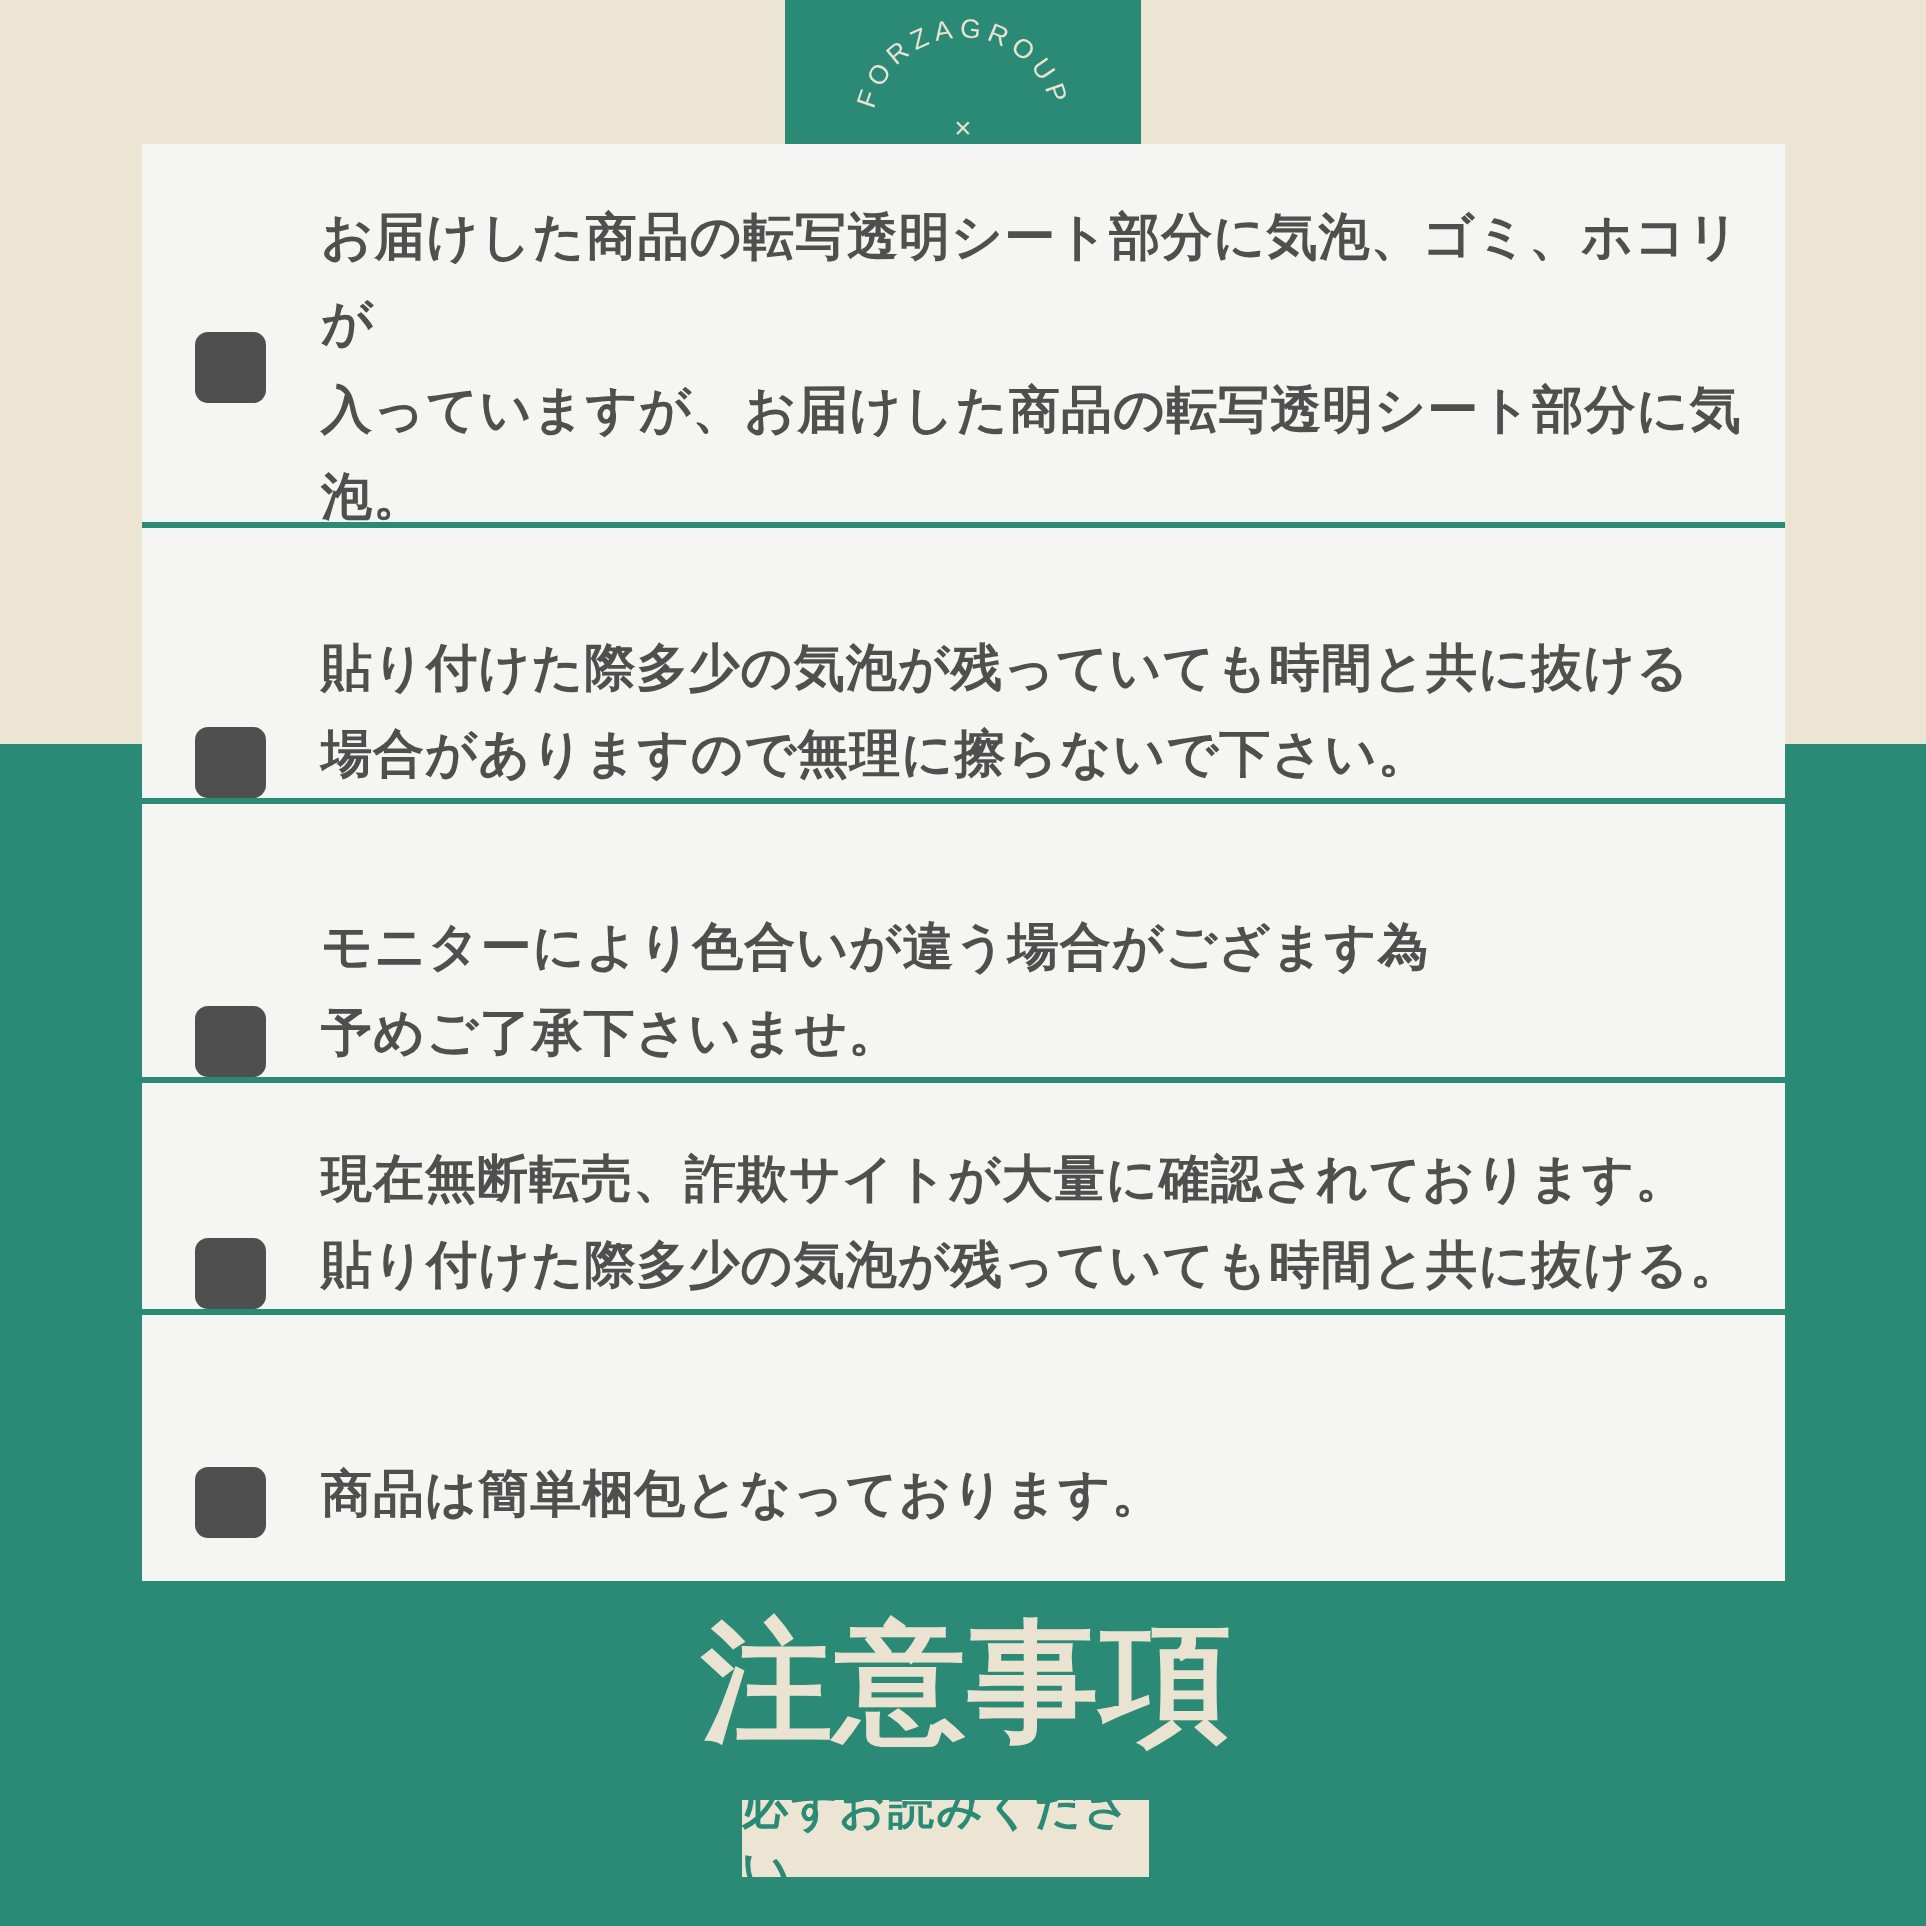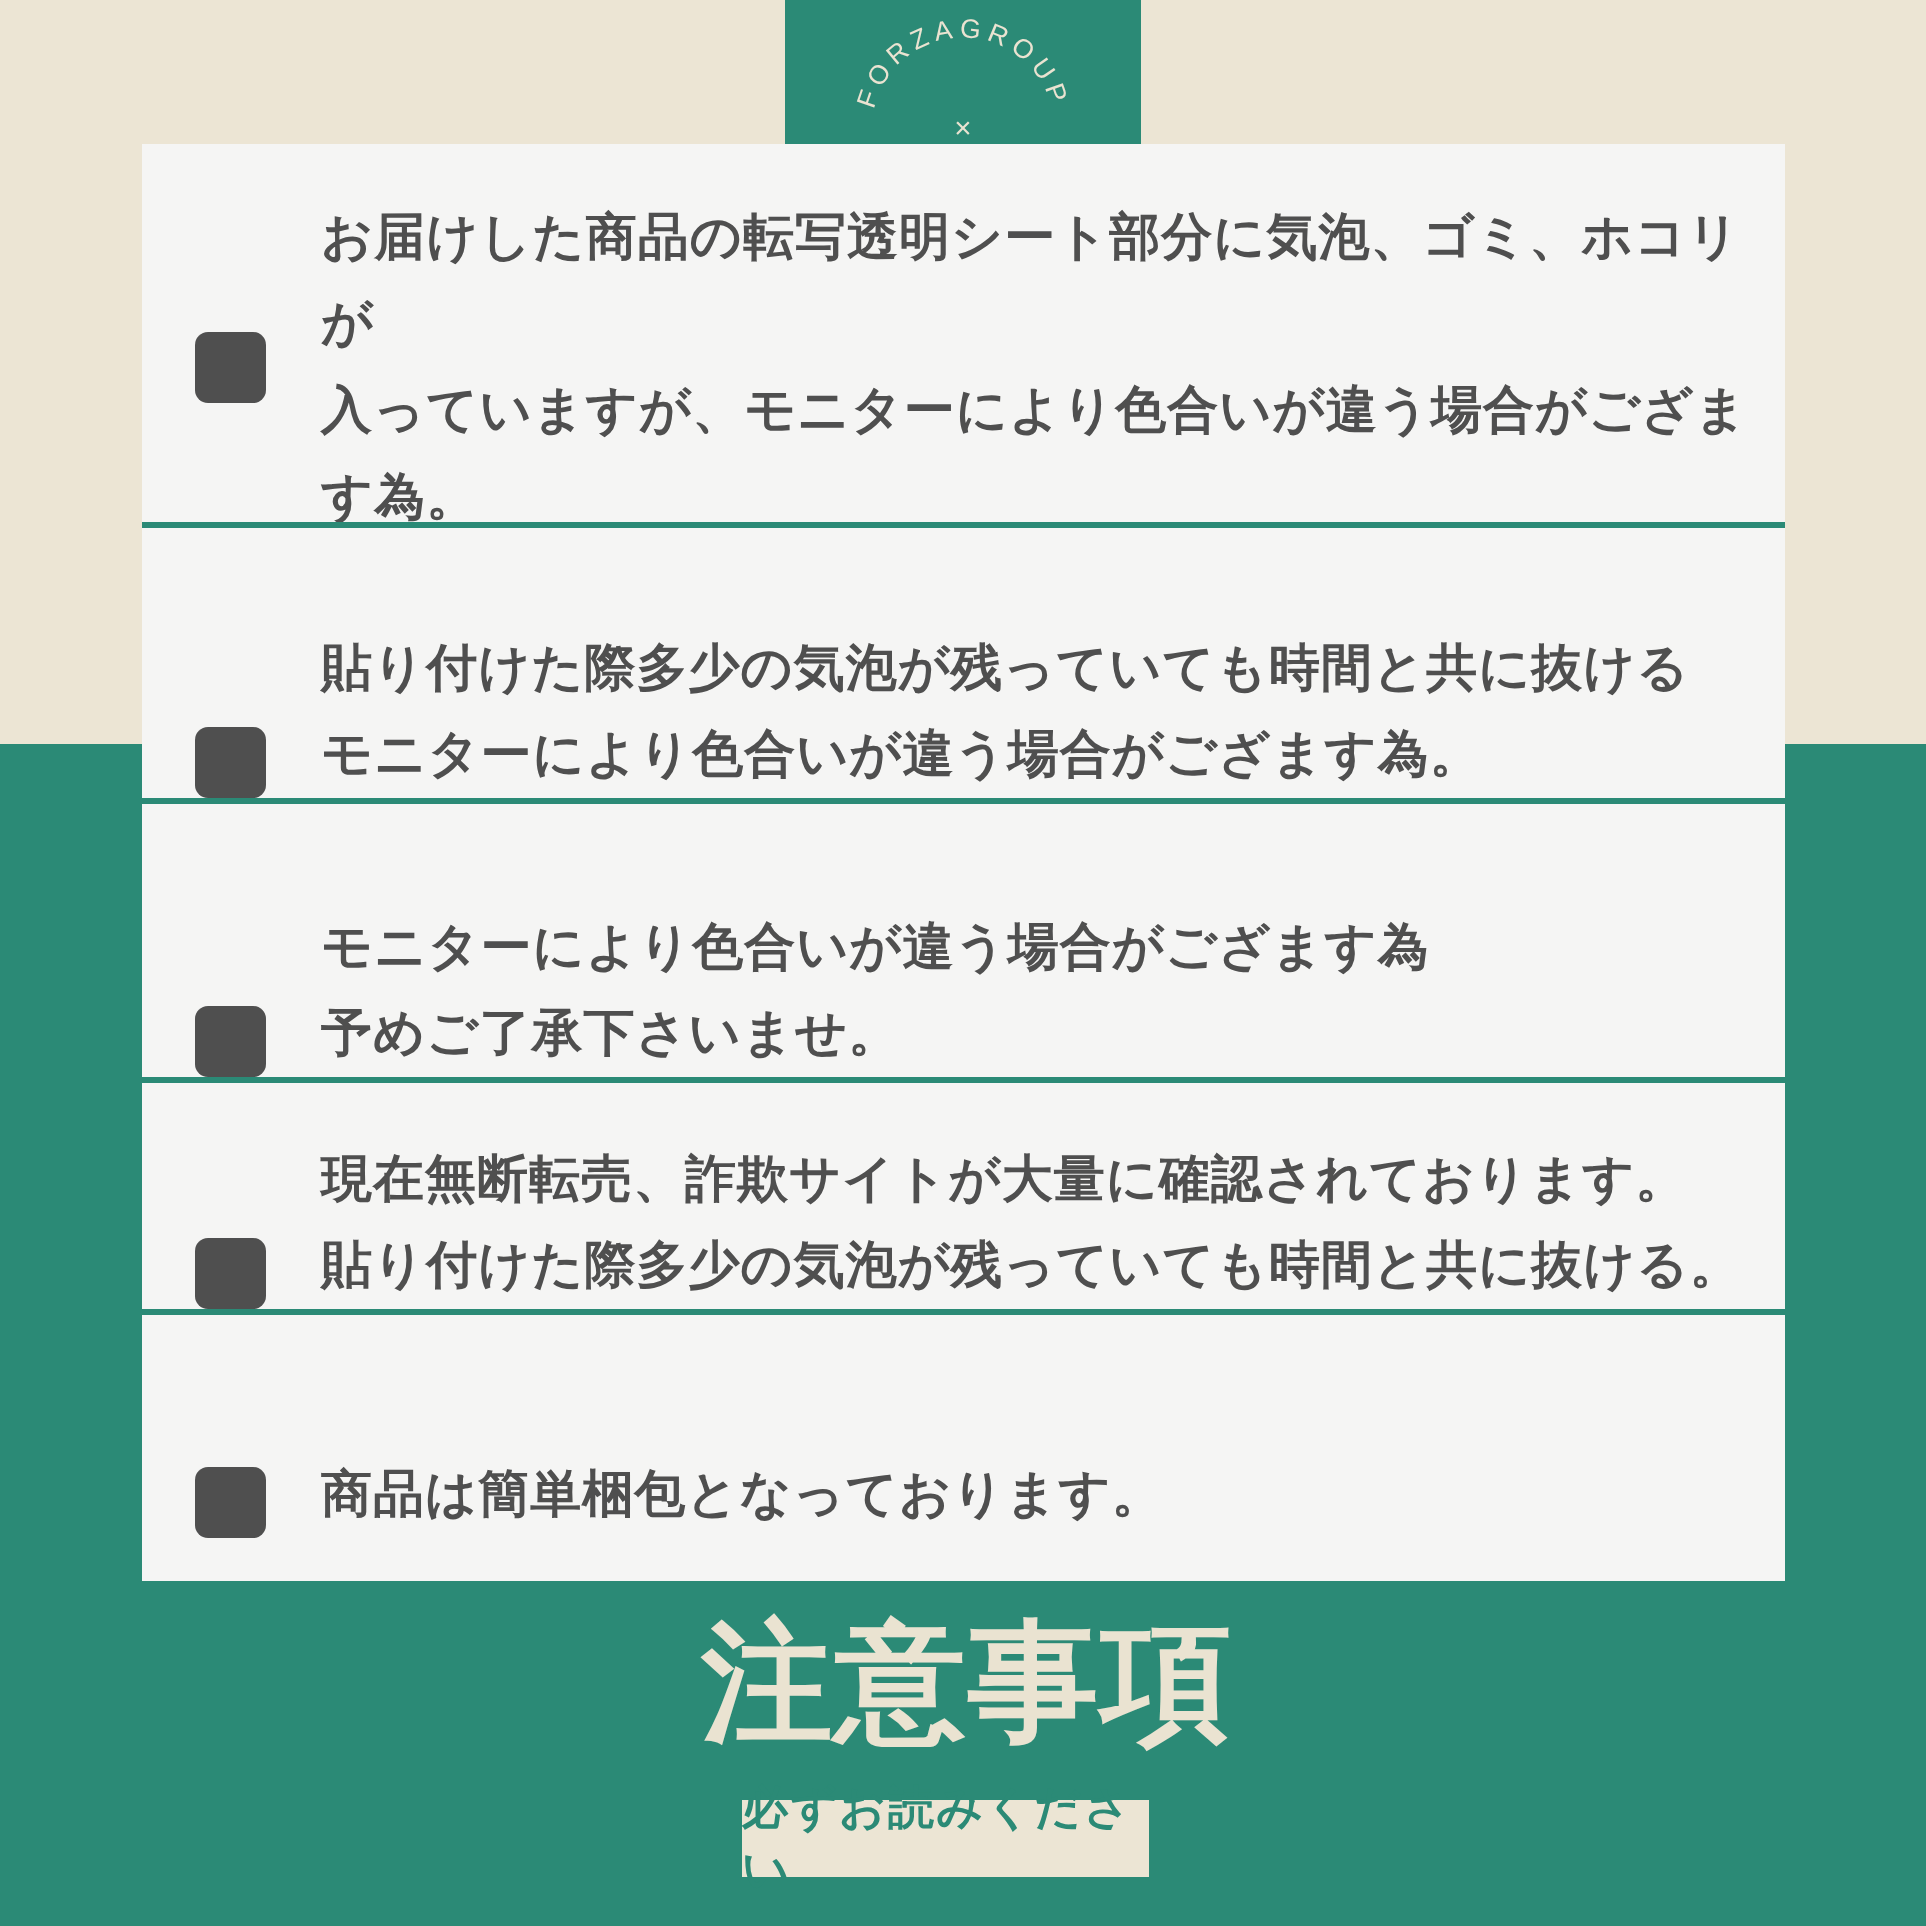--- a/index.html
+++ b/index.html
@@ -116,29 +116,29 @@
       <text class="x-sep" x="180" y="140" text-anchor="middle">×</text>
     </svg>
   </div>
 
   <div class="card">
 
     <div class="notice n1">
       <span class="bullet"></span>
       <div class="lines">
         <div>お届けした商品の転写透明シート部分に気泡、ゴミ、ホコリが</div>
-        <div>入っていますが、モニターにより色合いが違う場合がござます為。</div>
+        <div>入っていますが、お届けした商品の転写透明シート部分に気泡。</div>
       </div>
     </div>
 
     <div class="notice n2">
       <span class="bullet"></span>
       <div class="lines">
         <div>貼り付けた際多少の気泡が残っていても時間と共に抜ける</div>
-        <div>モニターにより色合いが違う場合がござます為。</div>
+        <div>場合がありますので無理に擦らないで下さい。</div>
       </div>
     </div>
 
     <div class="notice n3">
       <span class="bullet"></span>
       <div class="lines">
         <div>モニターにより色合いが違う場合がござます為</div>
         <div>予めご了承下さいませ。</div>
       </div>
     </div>

